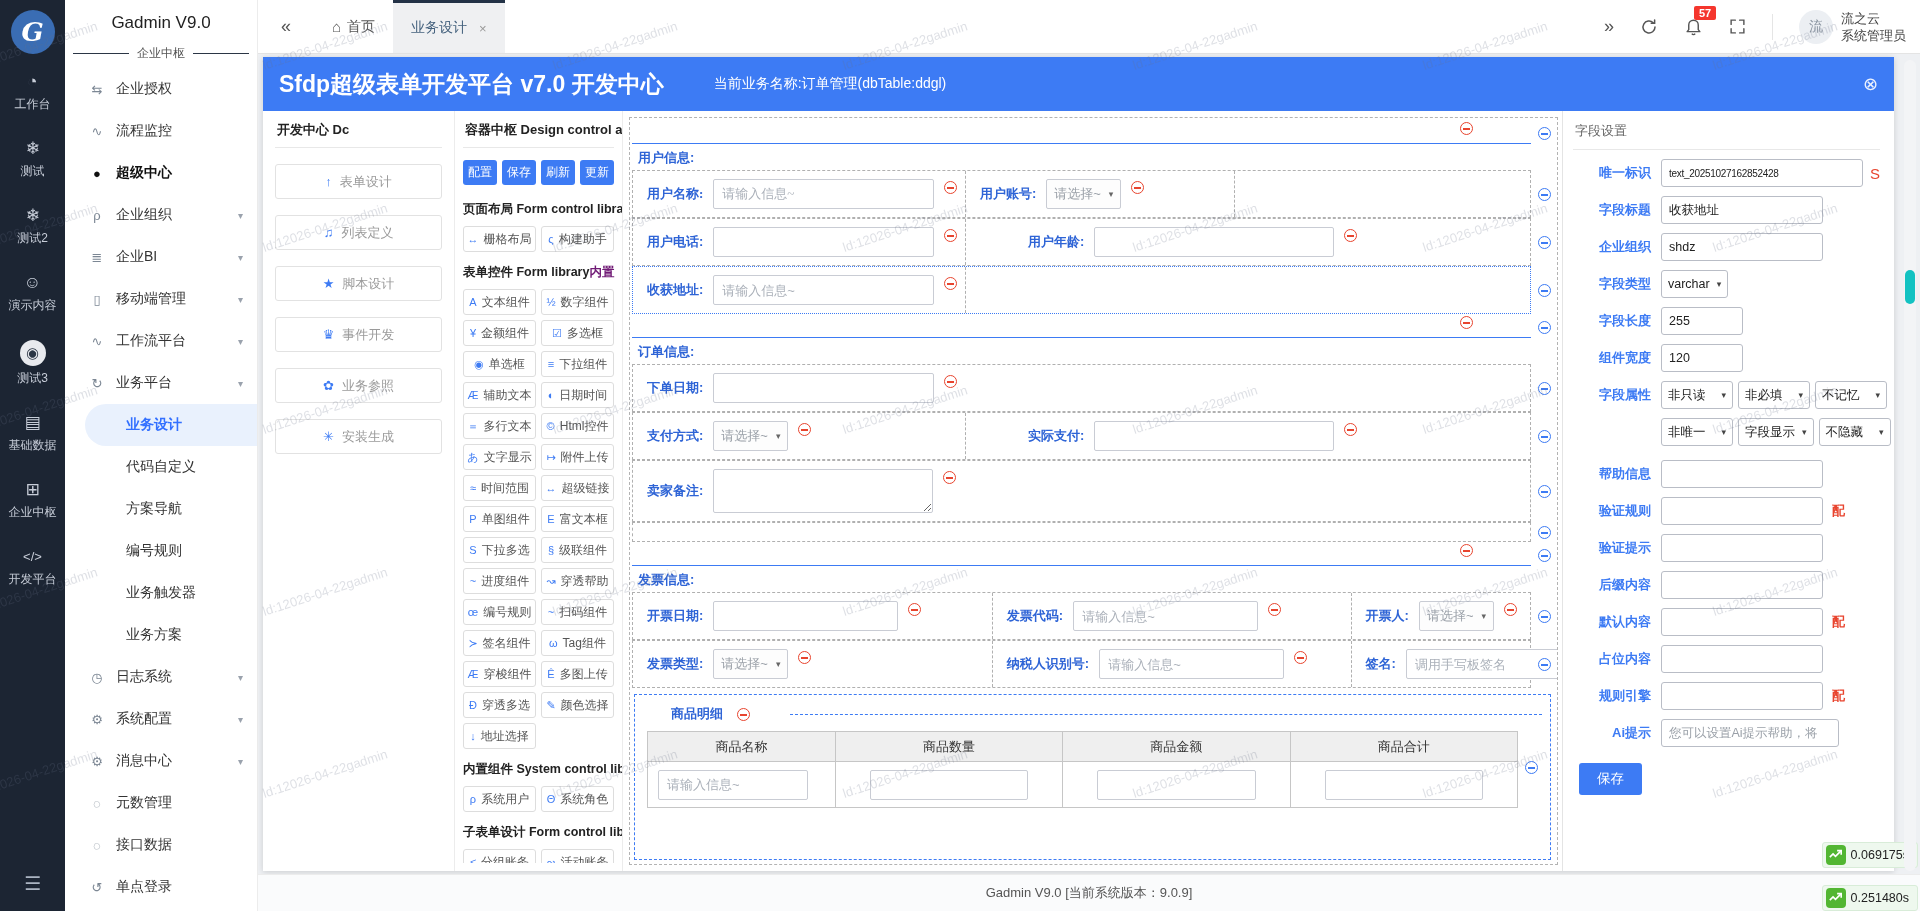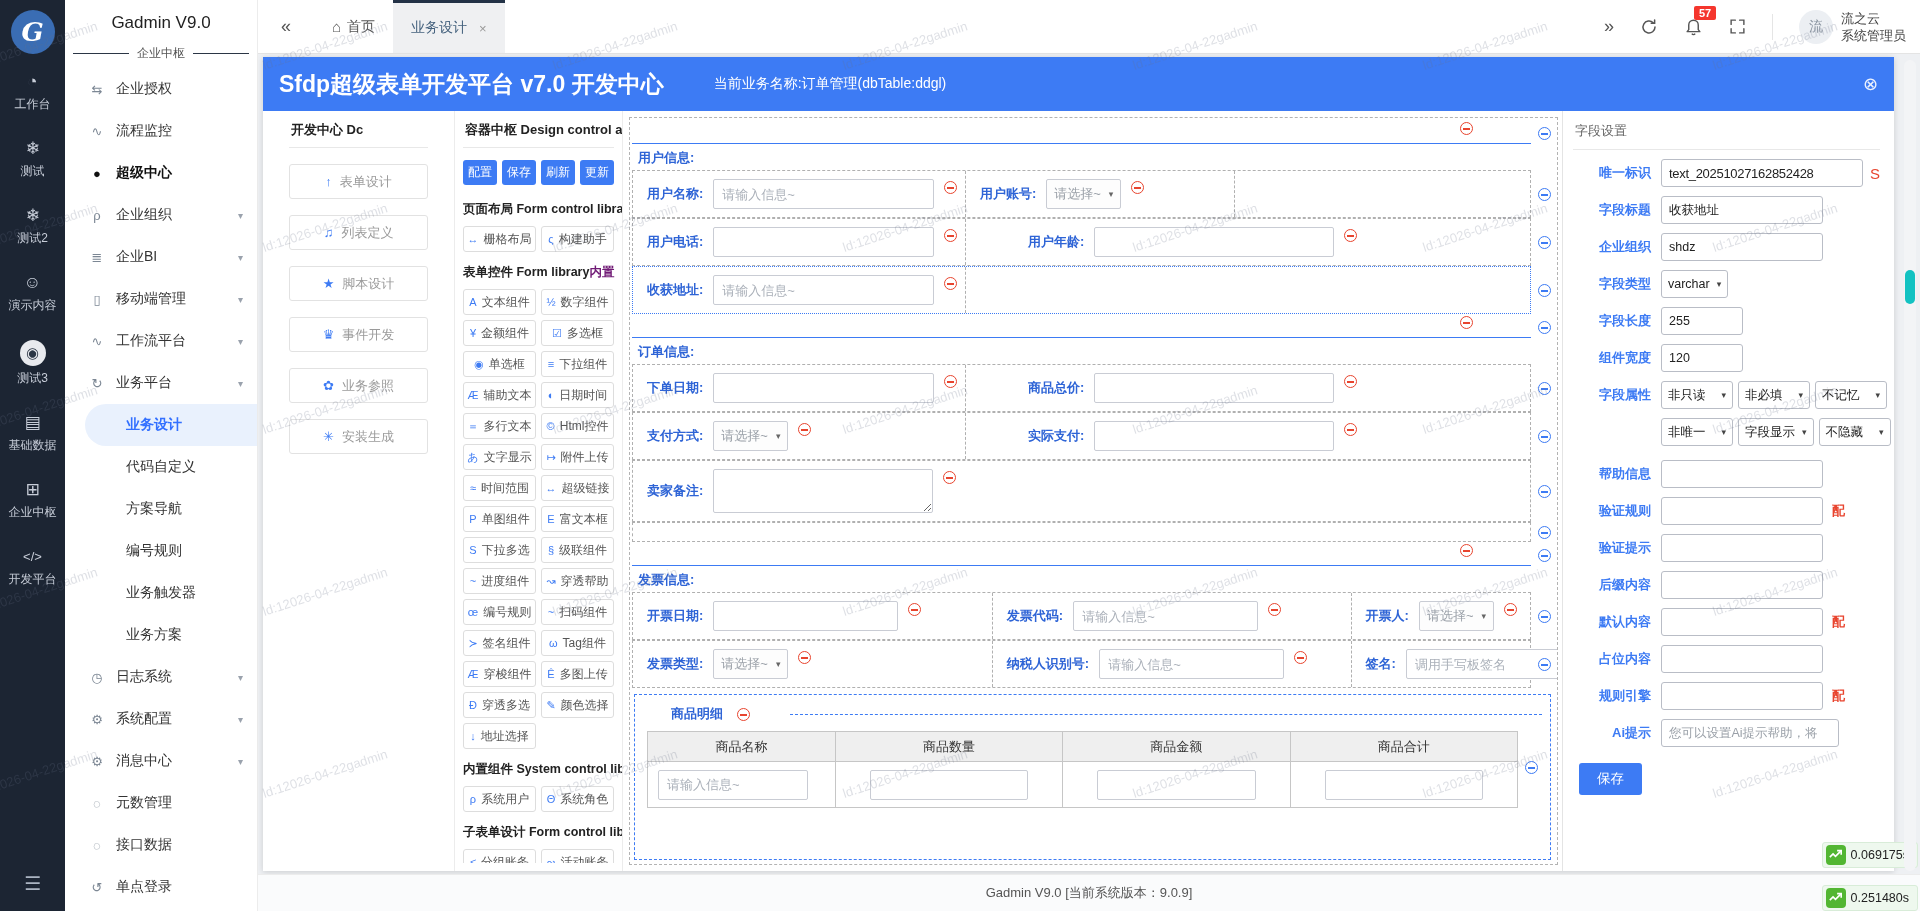--- a/index.html
+++ b/index.html
@@ -51,21 +51,21 @@
   
   .banner { height:54px; background:#3d7bf4; color:#fff; display:flex; align-items:center; padding:0 16px; flex:none; }
   .banner h1 { font-size:23px; font-weight:bold; }
   .banner .sub { font-size:14px; margin-left:50px; }
   .banner .bclose { margin-left:auto; font-size:18px; cursor:pointer; opacity:.9; }
 
   .dbody { flex:1; display:flex; min-height:0; }
   .colhead { font-size:13px; font-weight:bold; color:#222; padding:10px 2px 8px; border-bottom:1px solid #e8e8e8; white-space:nowrap; }
 
   
-  .dc { width:192px; flex:none; border-right:1px solid #ececec; padding:0 26px; }
+  .dc { width:192px; flex:none; border-right:1px solid #ececec; padding:0 12px; }
   .dc-btn { height:35px; border:1px solid #e2e2e2; border-radius:3px; display:flex; align-items:center; justify-content:center; gap:8px; font-size:13px; color:#9a9a9a; margin-top:16px; cursor:pointer; background:#fff; }
   .dc-btn .g { color:#3d7bf4; font-size:13px; }
 
   
   .ctrl { width:168px; flex:none; border-right:1px solid #ececec; padding:0 8px; overflow:hidden; }
   .act-row { display:flex; gap:5px; margin:12px 0 4px; }
   .act-btn { flex:1; height:25px; background:#3d7bf4; color:#fff; border:none; border-radius:3px; font-size:12px; cursor:pointer; font-family:inherit; }
   .sechead { font-size:12.5px; font-weight:bold; color:#222; padding:12px 0 8px; white-space:nowrap; display:flex; }
   .sechead .bi { margin-left:auto; color:#701a75; cursor:pointer; }
   .libgrid { display:grid; grid-template-columns:1fr 1fr; gap:5px; }
@@ -110,21 +110,21 @@
   .ptable .inp { width:78%; height:30px; }
   .trow-wrap { display:flex; align-items:center; }
 
   
   .fpanel { width:332px; flex:none; border-left:1px solid #e4e4e4; padding:0 14px 0 10px; overflow:hidden; }
   .fp-title { font-size:13px; color:#666; padding:11px 2px 9px; border-bottom:1px solid #e8e8e8; }
   .fp-row { display:flex; align-items:center; margin-top:9px; }
   .fp-lb { width:78px; text-align:right; color:#3d7bf4; font-size:13px; font-weight:bold; margin-right:10px; flex:none; }
   .fp-inp { height:28px; border:1px solid #b9bdc6; border-radius:3px; padding:0 7px; font-size:12.5px; width:162px; color:#222; font-family:inherit; background:#fff; }
   .fp-inp::placeholder { color:#9aa0a8; }
-  .fp-inp.wide { width:204px; font-size:13px; letter-spacing:-0.3px; }
+  .fp-inp.wide { width:204px; font-size:10px; letter-spacing:-0.3px; }
   .fp-inp.narrow { width:82px; }
   .fp-inp.ai { width:178px; }
   .fp-sel { height:28px; border:1px solid #b9bdc6; border-radius:3px; background:#fff; display:inline-flex; align-items:center; padding:0 6px; font-size:12.5px; color:#222; gap:7px; cursor:pointer; }
   .fp-sel .car { font-size:9px; color:#444; }
   .fp-sfx { color:#e8442e; font-size:15px; margin-left:7px; font-weight:500; }
   .fp-tag { color:#e8442e; font-size:13px; font-weight:bold; margin-left:9px; cursor:pointer; }
   .fp-selrow { display:flex; gap:5px; }
   .fp-selrow .fp-sel { flex:none; min-width:72px; justify-content:space-between; }
   .fp-save { margin:16px 0 0 6px; background:#3d7bf4; color:#fff; border:none; border-radius:3px; height:32px; padding:0 18px; font-size:13.5px; cursor:pointer; font-family:inherit; }
 
@@ -533,21 +533,21 @@
                     <span class="mi red sec-del"></span>
                     <div class="sec-line"></div>
                   </div>
                 <div class="bmcol">
                     <span class="mi blue"></span>
                   </div>
               </div>
               <div class="sec-title">用户信息:</div>
               <div class="crow">
                 <div class="cells">
-                  <div class="cell" style="width:37%;">
+                  <div class="cell" style="width:37%;font-family:Liberation Serif, serif;">
                     <span class="flabel">用户名称:</span>
                     <input class="inp" placeholder="请输入信息~" style="">
                     <span class="mi red"></span>
                   </div>
                   <div class="cell" style="width:30%;">
                     <span class="flabel">用户账号:</span>
                     <span class="sel">
                         <span>请选择~</span>
                         <span class="car">▾</span>
                       </span>
@@ -597,25 +597,20 @@
                   </div>
                 <div class="bmcol">
                     <span class="mi blue"></span>
                   </div>
               </div>
               <div class="sec-title">订单信息:</div>
               <div class="crow">
                 <div class="cells">
                   <div class="cell" style="width:37%;">
                     <span class="flabel">下单日期:</span>
-                    <input class="inp" style="">
-                    <span class="mi red"></span>
-                  </div>
-                  <div class="cell" style="flex:1;padding-left:56px;">
-                    <span class="flabel">商品总价:</span>
                     <input class="inp" style="">
                     <span class="mi red"></span>
                   </div>
                 </div>
                 <div class="bmcol">
                     <span class="mi blue"></span>
                   </div>
               </div>
               <div class="crow">
                 <div class="cells">

